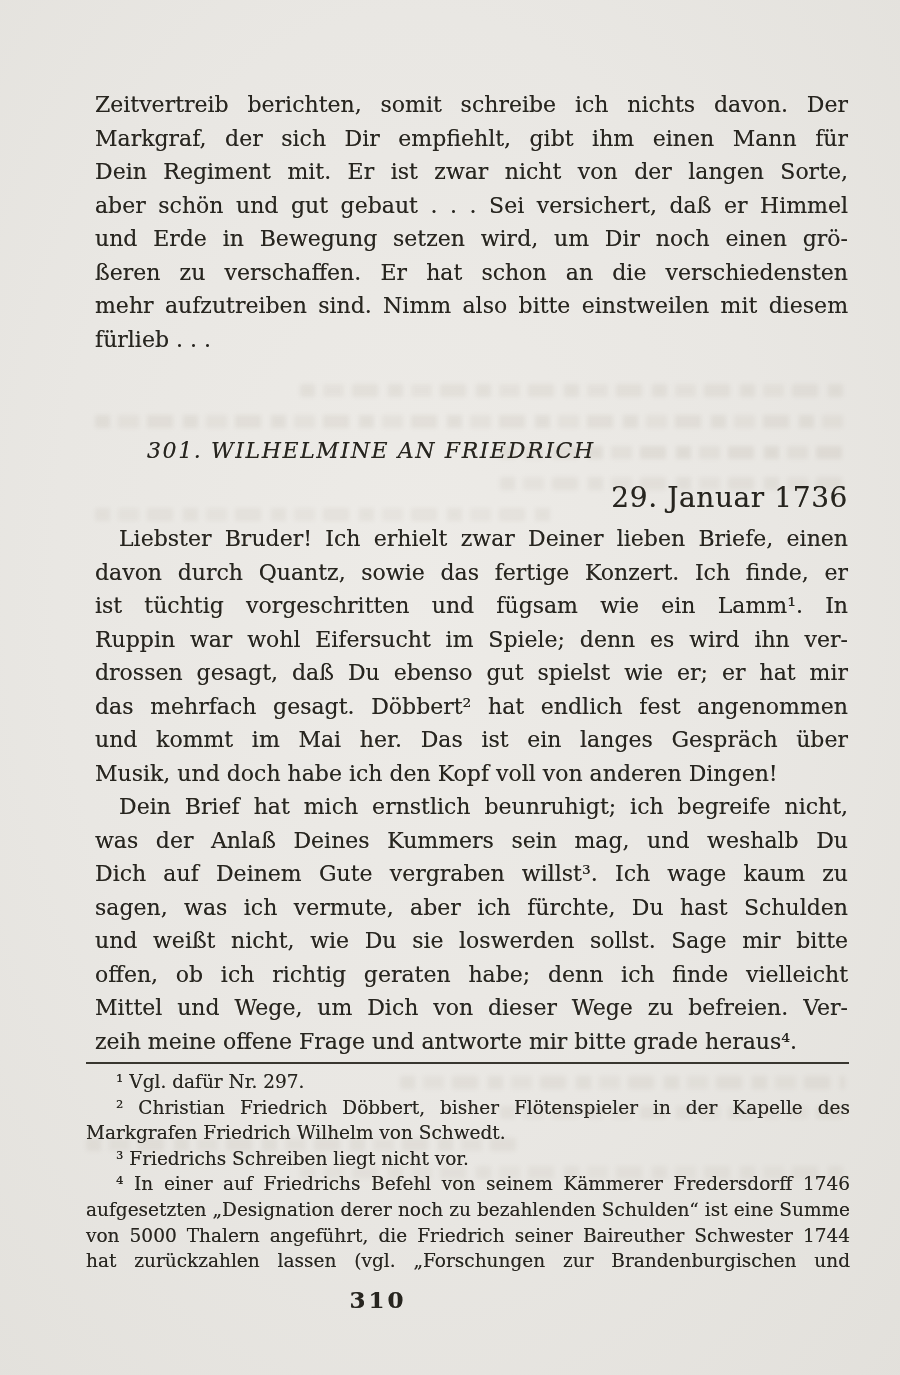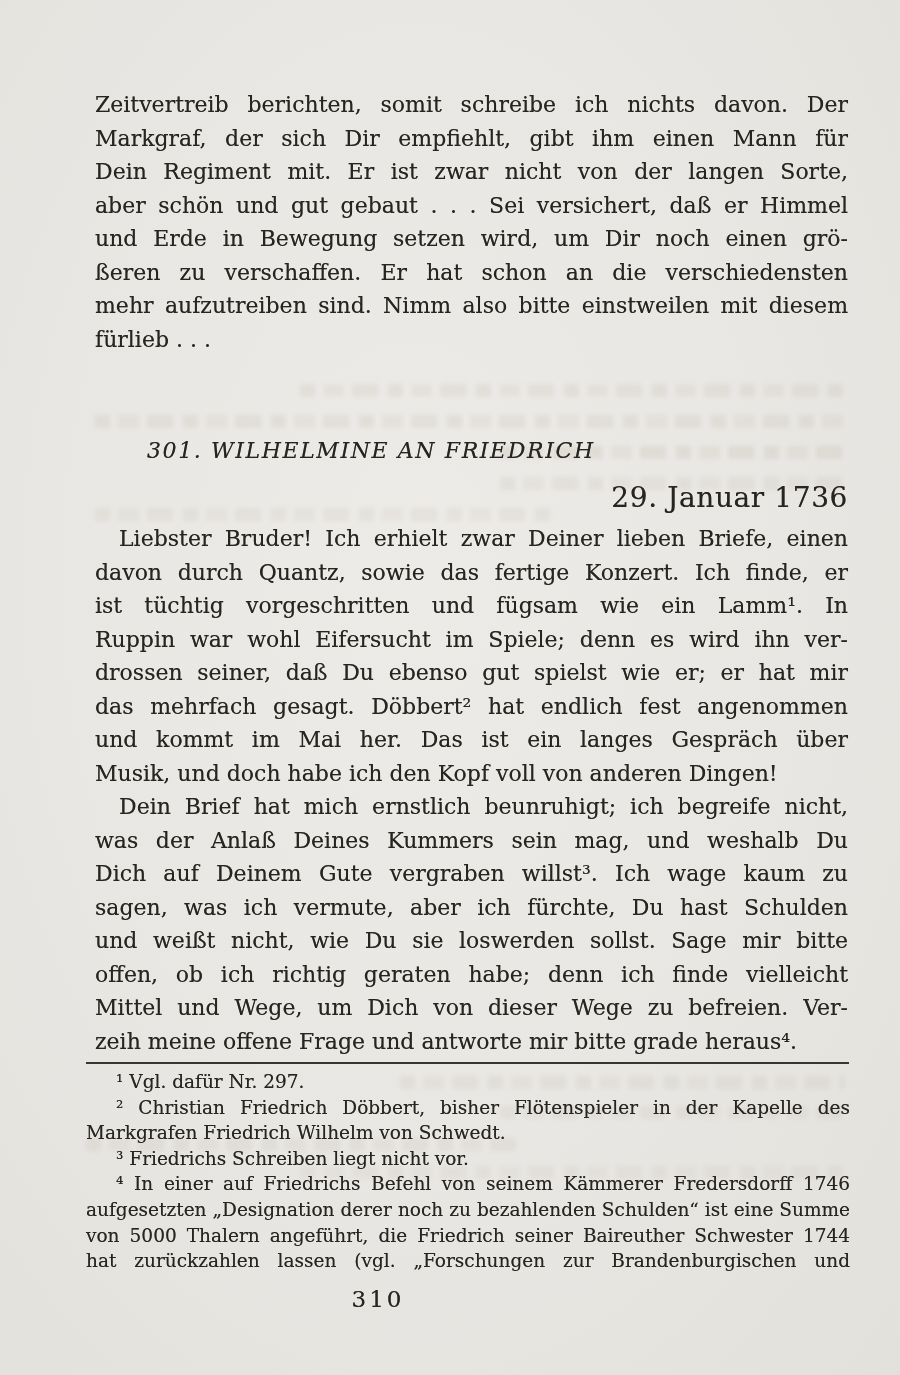--- a/index.html
+++ b/index.html
@@ -35,20 +35,21 @@
   .fn-rule {
     position:absolute; z-index:2; left:86px; top:1062px; width:763px; height:2px;
     background:#38362f;
   }
   .footnotes { left:86px; width:764px; font-size:18.5px; line-height:25.6px; }
   .footnotes .line.indent { text-indent:30px; }
   .pagenum {
     position:absolute; z-index:2; left:0; top:1286px; width:756px;
     text-align:center; font-size:23px; letter-spacing:3px;
     text-shadow:0 0 0.5px rgba(39,37,31,0.55);
+    font-weight:bold;
   }
   
   .ghost {
     position:absolute; z-index:1; height:13px; border-radius:2px;
     background:repeating-linear-gradient(90deg,
       rgba(148,136,118,0.20) 0 15px, rgba(148,136,118,0) 15px 23px,
       rgba(148,136,118,0.15) 23px 44px, rgba(148,136,118,0) 44px 52px,
       rgba(148,136,118,0.19) 52px 78px, rgba(148,136,118,0) 78px 88px);
     filter:blur(2.3px);
   }
@@ -89,21 +90,21 @@
 
   <div class="heading">301. WILHELMINE AN FRIEDRICH</div>
 
   <div class="date-line">29. Januar 1736</div>
 
   <div class="tblock body-block" style="top:522px">
       <div class="line indent">Liebster Bruder! Ich erhielt zwar Deiner lieben Briefe, einen</div>
       <div class="line">davon durch Quantz, sowie das fertige Konzert. Ich finde, er</div>
       <div class="line">ist tüchtig vorgeschritten und fügsam wie ein Lamm¹. In</div>
       <div class="line">Ruppin war wohl Eifersucht im Spiele; denn es wird ihn ver-</div>
-      <div class="line">drossen seiner, daß Du ebenso gut spielst wie er; er hat mir</div>
+      <div class="line">drossen gesagt, daß Du ebenso gut spielst wie er; er hat mir</div>
       <div class="line">das mehrfach gesagt. Döbbert² hat endlich fest angenommen</div>
       <div class="line">und kommt im Mai her. Das ist ein langes Gespräch über</div>
       <div class="line endline">Musik, und doch habe ich den Kopf voll von anderen Dingen!</div>
       <div class="line indent">Dein Brief hat mich ernstlich beunruhigt; ich begreife nicht,</div>
       <div class="line">was der Anlaß Deines Kummers sein mag, und weshalb Du</div>
       <div class="line">Dich auf Deinem Gute vergraben willst³. Ich wage kaum zu</div>
       <div class="line">sagen, was ich vermute, aber ich fürchte, Du hast Schulden</div>
       <div class="line">und weißt nicht, wie Du sie loswerden sollst. Sage mir bitte</div>
       <div class="line">offen, ob ich richtig geraten habe; denn ich finde vielleicht</div>
       <div class="line">Mittel und Wege, um Dich von dieser Wege zu befreien. Ver-</div>

